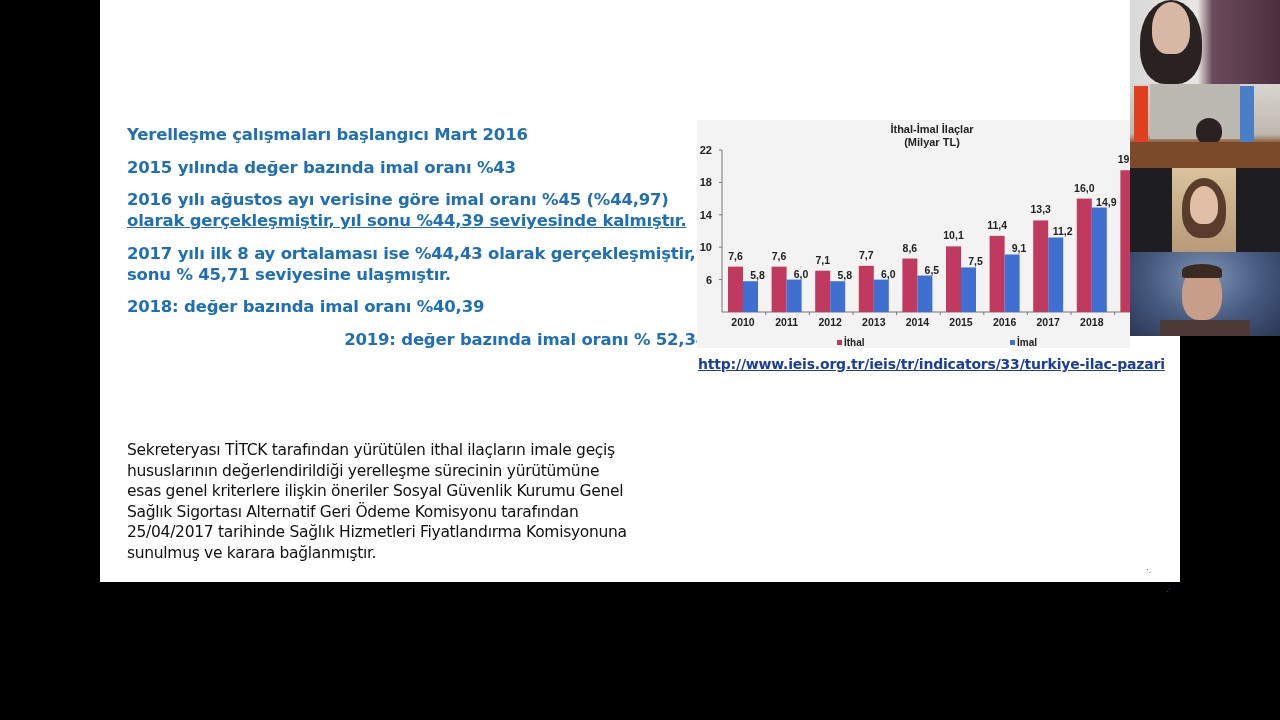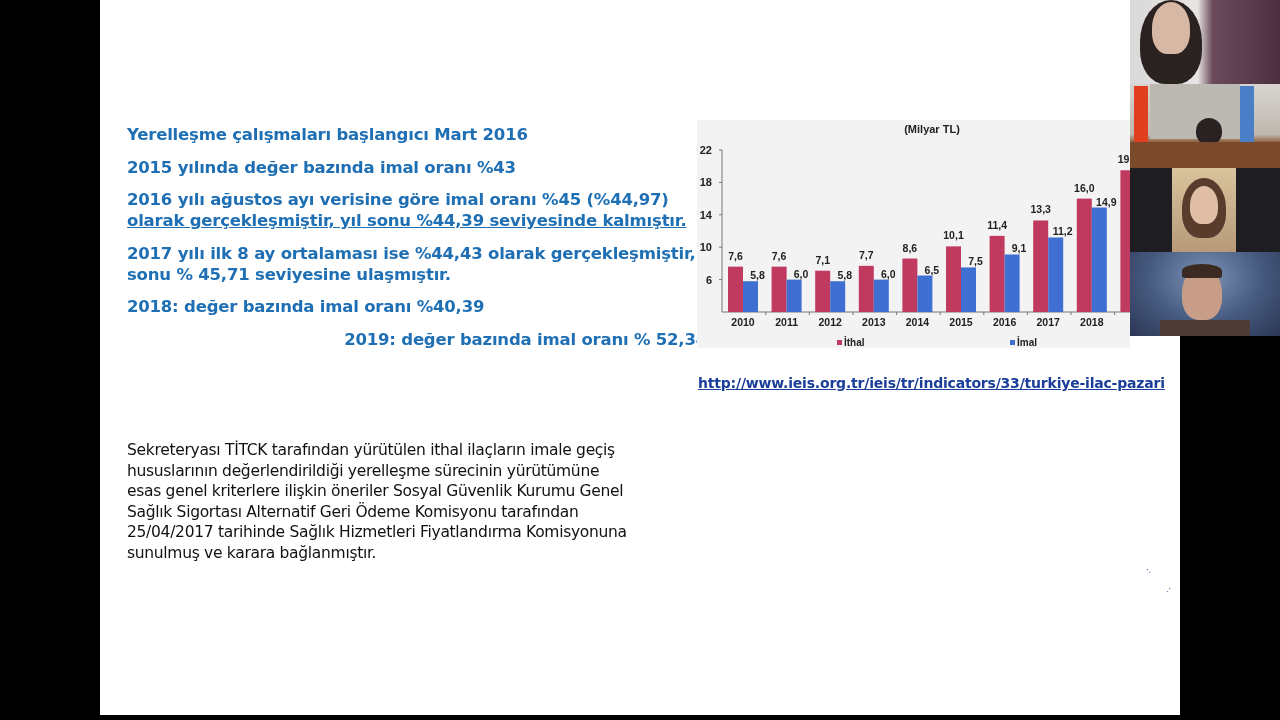--- a/index.html
+++ b/index.html
@@ -1,21 +1,21 @@
 <!DOCTYPE html>
 <html><head>
 <meta charset="utf-8">
 <style>
   html, body { margin: 0; padding: 0; }
   body {
     width: 1280px; height: 720px; background: #000; position: relative; overflow: hidden;
     font-family: "DejaVu Sans", sans-serif;
   }
   .slide {
-    position: absolute; left: 100px; top: 0; width: 1080px; height: 715px;
+    position: absolute; left: 100px; top: 0; width: 1080px; height: 582px;
     background: #ffffff;
   }
   .bullets {
     position: absolute; left: 27px; top: 124px; width: 580px;
     color: #1f6fb4; font-family: "DejaVu Sans", sans-serif; font-weight: bold;
     font-size: 16.5px; line-height: 21px; letter-spacing: -0.2px;
   }
   .bullets p { margin: 0 0 11.5px 0; }
   .paragraph {
     position: absolute; left: 27px; top: 440px; width: 600px;
@@ -27,21 +27,21 @@
     position: absolute; left: 597px; top: 120px; width: 433px; height: 228px;
     background: #f3f3f3;
   }
   .chart-title {
     position: absolute; left: 0; width: 470px; top: 3px; text-align: center;
     font-family: "Liberation Sans", sans-serif; font-weight: bold; font-size: 11px; line-height: 13px; color: #222;
   }
   .link {
     position: absolute; left: 598px; top: 356px;
     color: #1a3e9a; text-decoration: underline; font-family: "DejaVu Sans", sans-serif;
-    font-weight: bold; font-size: 14px; letter-spacing: -0.2px; white-space: nowrap; margin-top: 19px;
+    font-weight: bold; font-size: 14px; letter-spacing: -0.2px; white-space: nowrap;
   }
   .video-strip { position: absolute; left: 1130px; top: 0; width: 150px; height: 336px; }
   .tile { position: absolute; left: 0; width: 150px; overflow: hidden; }
   .t1 { top: 0; height: 84px; background: linear-gradient(90deg, #d9d9d9 0%, #e8e6e4 45%, #6b4b5b 55%, #4b2f3f 100%); }
   .t2 { top: 84px; height: 84px; background: linear-gradient(180deg, #d8d4cf 0%, #bfb8b0 60%, #8a5a36 70%, #6b3e22 100%); }
   .t3 { top: 168px; height: 84px; background: #1e1e22; }
   .t4 { top: 252px; height: 84px; background: radial-gradient(ellipse at 50% 30%, #7d93b8 0%, #45597e 55%, #2c3654 100%); }
   .person { position: absolute; border-radius: 50% 50% 40% 40%; }
   .t3 .inner { position: absolute; left: 42px; top: 0; width: 64px; height: 84px; background: linear-gradient(180deg, #d9c39c, #b79a78); }
   .flag-tr { position: absolute; left: 4px; top: 2px; width: 14px; height: 60px; background: #e0401f; }
@@ -73,20 +73,21 @@
       <p>
         <span style="display: block; white-space: nowrap;">2018: değer bazında imal oranı %40,39</span>
       </p>
       <p>
         <span style="display: block; white-space: nowrap; text-align: right;">2019: değer bazında imal oranı % 52,34</span>
       </p>
     </div>
 
   <div class="chart-img">
     <div class="chart-title">
+      <div>İthal-İmal İlaçlar</div>
       <div>(Milyar TL)</div>
     </div>
     <svg id="chart-svg" width="433" height="228" viewBox="0 0 433 228" style="position:absolute;left:0;top:0;">
         <line x1="25" y1="30" x2="25" y2="192" stroke="#777" stroke-width="1"></line>
         <line x1="25" y1="192" x2="433" y2="192" stroke="#777" stroke-width="1"></line>
         <line x1="22" y1="30" x2="25" y2="30" stroke="#777"></line>
         <text x="15" y="34" text-anchor="end" font-family="Liberation Sans, sans-serif" font-weight="bold" font-size="11" fill="#222">22</text>
         <line x1="22" y1="62.400000000000006" x2="25" y2="62.400000000000006" stroke="#777"></line>
         <text x="15" y="66.4" text-anchor="end" font-family="Liberation Sans, sans-serif" font-weight="bold" font-size="11" fill="#222">18</text>
         <line x1="22" y1="94.80000000000001" x2="25" y2="94.80000000000001" stroke="#777"></line>

